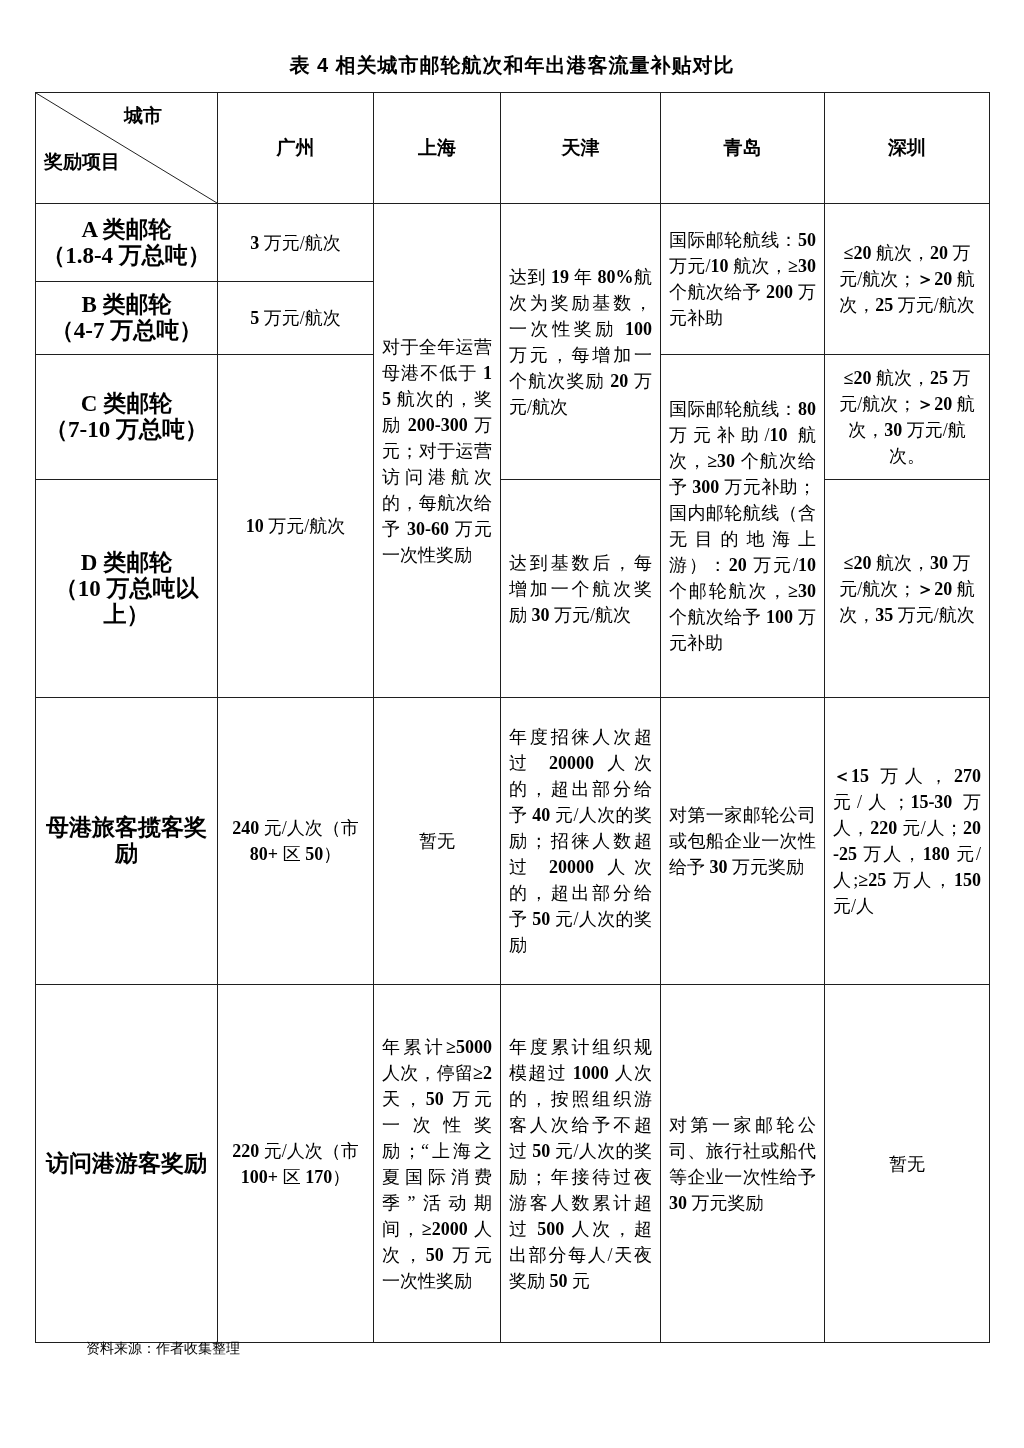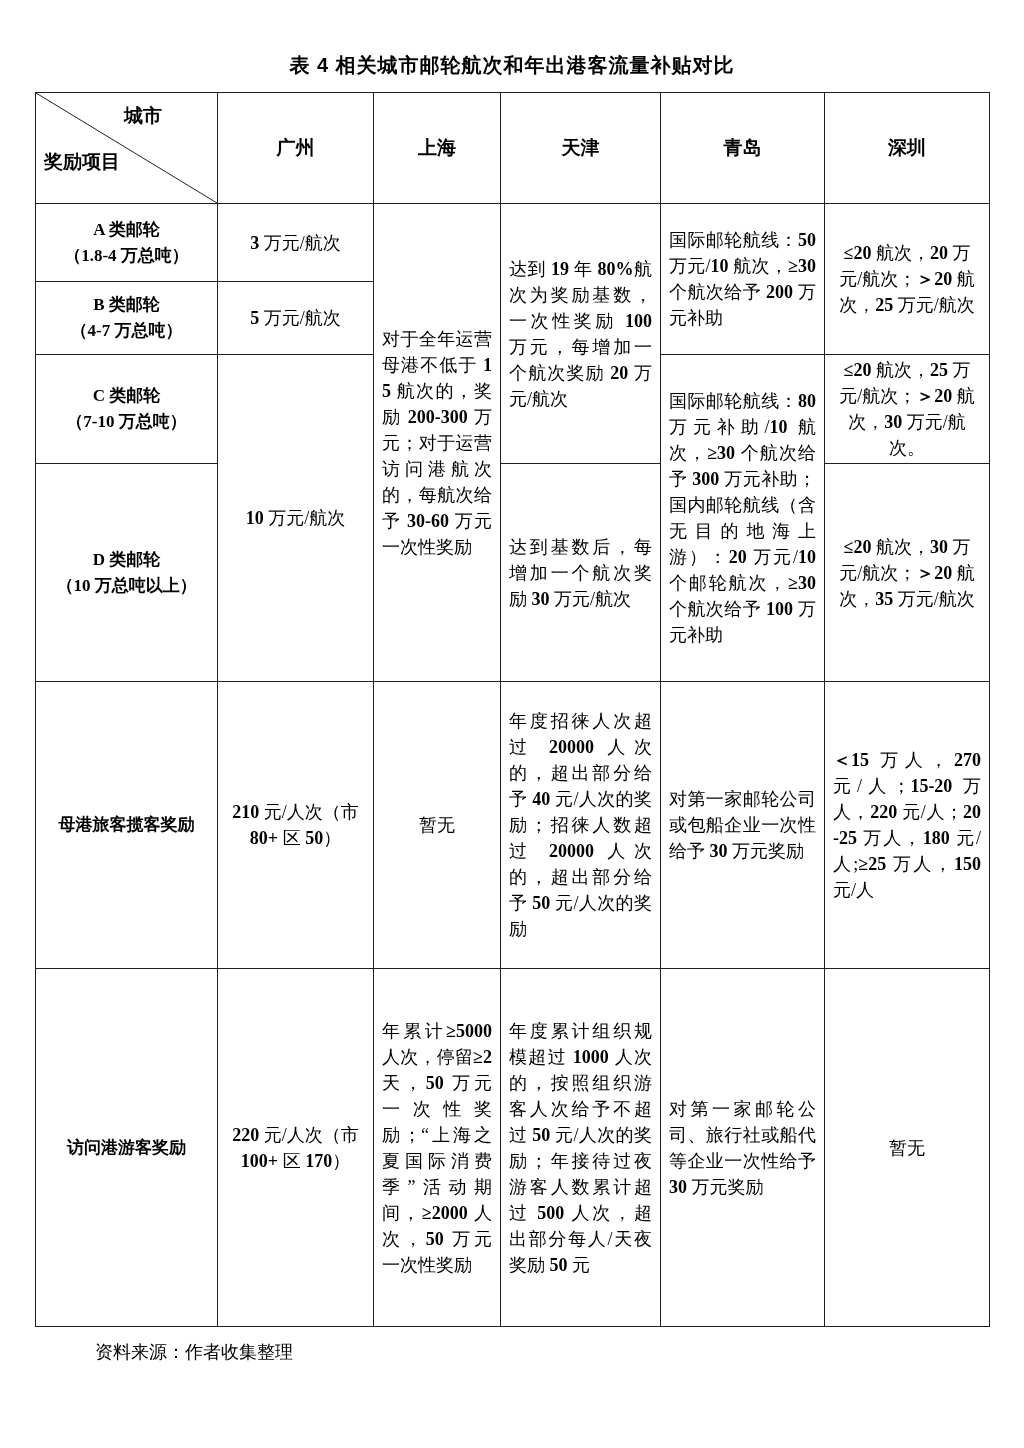--- a/index.html
+++ b/index.html
@@ -30,35 +30,35 @@
     left: 35px;
     top: 92px;
     width: 954px;
     border-collapse: collapse;
     table-layout: fixed;
   }
   td {
     border: 1px solid #1f1f1f;
     font-size: 18px;
     line-height: 26px;
-    padding: 2px 8px;
+    padding: 10px 8px;
     vertical-align: middle;
     color: #000;
     word-break: break-all;
   }
   td.hdr {
     font-weight: bold;
     text-align: center;
     font-size: 19px;
   }
   td.rowlabel {
     font-weight: bold;
     text-align: center;
     white-space: pre-line;
-    font-size: 17px;
+    font-size: 23px;
     padding: 6px 4px;
   }
   td.c { text-align: center; }
   td.j {
     text-align: justify;
     text-justify: inter-character;
   }
   td.corner {
     position: relative;
     padding: 0;
@@ -74,23 +74,23 @@
   }
   .corner .bl-label {
     position: absolute;
     bottom: 28px;
     left: 8px;
     font-weight: bold;
     font-size: 19px;
   }
   .source-note {
     position: absolute;
-    left: 95px;
+    left: 86px;
     top: 1340px;
-    font-size: 18px;
+    font-size: 14px;
     color: #000;
   }
 </style>
 </head>
 <body>
 
 <div class="page">
 
   <div class="doc-title">表 4 相关城市邮轮航次和年出港客流量补贴对比</div>
 
@@ -146,25 +146,25 @@
 
     <tr style="height:218px">
       <td class="rowlabel num-rich">D 类邮轮
 （<b>10</b> 万总吨以上）</td>
       <td class="j num-rich">达到基数后，每增加一个航次奖励 <b>30</b> 万元/航次</td>
       <td class="c num-rich"><b>≤20</b> 航次，<b>30</b> 万元/航次；<b>＞20</b> 航次，<b>35</b> 万元/航次</td>
     </tr>
 
     <tr style="height:287px">
       <td class="rowlabel">母港旅客揽客奖励</td>
-      <td class="c num-rich"><b>210</b> 元/人次（市 <b>80+</b> 区 <b>50</b>）</td>
+      <td class="c num-rich"><b>240</b> 元/人次（市 <b>80+</b> 区 <b>50</b>）</td>
       <td class="c">暂无</td>
       <td class="j num-rich">年度招徕人次超过 <b>20000</b> 人次的，超出部分给予 <b>40</b> 元/人次的奖励；招徕人数超过 <b>20000</b> 人次的，超出部分给予 <b>50</b> 元/人次的奖励</td>
       <td class="j num-rich">对第一家邮轮公司或包船企业一次性给予 <b>30</b> 万元奖励</td>
-      <td class="j num-rich"><b>＜15</b> 万人，<b>270</b> 元/人；<b>15-20</b> 万人，<b>220</b> 元/人；<b>20-25</b> 万人，<b>180</b> 元/人;<b>≥25</b> 万人，<b>150</b> 元/人</td>
+      <td class="j num-rich"><b>＜15</b> 万人，<b>270</b> 元/人；<b>15-30</b> 万人，<b>220</b> 元/人；<b>20-25</b> 万人，<b>180</b> 元/人;<b>≥25</b> 万人，<b>150</b> 元/人</td>
     </tr>
 
     <tr style="height:358px">
       <td class="rowlabel">访问港游客奖励</td>
       <td class="c num-rich"><b>220</b> 元/人次（市 <b>100+</b> 区 <b>170</b>）</td>
       <td class="j num-rich">年累计<b>≥5000</b> 人次，停留<b>≥2</b> 天，<b>50</b> 万元一次性奖励；“上海之夏国际消费季”活动期间，<b>≥2000</b> 人次，<b>50</b> 万元一次性奖励</td>
       <td class="j num-rich">年度累计组织规模超过 <b>1000</b> 人次的，按照组织游客人次给予不超过 <b>50</b> 元/人次的奖励；年接待过夜游客人数累计超过 <b>500</b> 人次，超出部分每人/天夜奖励 <b>50</b> 元</td>
       <td class="j num-rich">对第一家邮轮公司、旅行社或船代等企业一次性给予 <b>30</b> 万元奖励</td>
       <td class="c">暂无</td>
     </tr>

